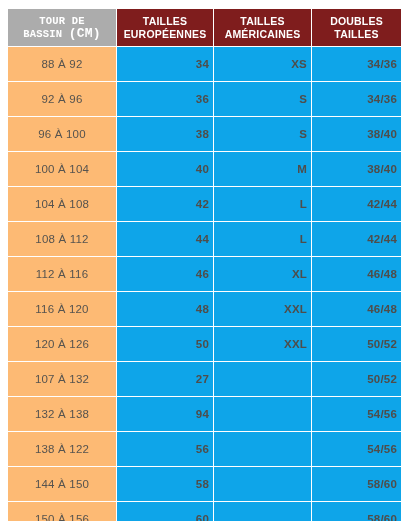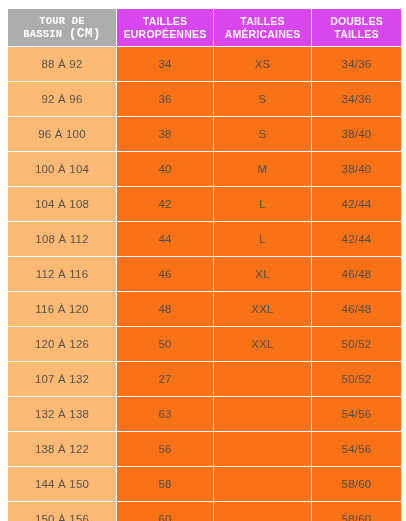--- a/index.html
+++ b/index.html
@@ -47,21 +47,21 @@
     line-height: 12.5px;
     letter-spacing: 0.2px;
     text-transform: uppercase;
   }
 
   th.head-hip {
     background: #acacac;
     font-family: Liberation Mono, monospace;
   }
   th.head-dark {
-    background: #d946ef;
+    background: #7f1d1d;
     margin-left: 32px;
   }
   .head-line { display: block; }
   .unit { font-size: 13px; }
 
   tbody td {
     height: 34px;
     padding: 0 4px;
     vertical-align: middle;
     text-align: center;
@@ -71,24 +71,25 @@
 
   td.cell-hip {
     background: #fdba74;
     color: #55534f;
     font-weight: normal;
     font-size: 11.5px;
     letter-spacing: 0.2px;
   }
 
   td.cell-size {
-    background: #f97316;
+    background: #0ea5e9;
     color: #4f4d4a;
-    font-weight: normal;
+    font-weight: bold;
     letter-spacing: 0.2px;
+    text-align: right;
   }
 </style>
 </head>
 <body>
 
 <div class="size-chart">
   <table class="size-table">
     <colgroup>
       <col class="c1">
       <col class="c2">
@@ -171,21 +172,21 @@
           <td class="cell-size">50/52</td>
         </tr>
         <tr>
           <td class="cell-hip">107 À 132</td>
           <td class="cell-size">27</td>
           <td class="cell-size"></td>
           <td class="cell-size">50/52</td>
         </tr>
         <tr>
           <td class="cell-hip">132 À 138</td>
-          <td class="cell-size">63</td>
+          <td class="cell-size">94</td>
           <td class="cell-size"></td>
           <td class="cell-size">54/56</td>
         </tr>
         <tr>
           <td class="cell-hip">138 À 122</td>
           <td class="cell-size">56</td>
           <td class="cell-size"></td>
           <td class="cell-size">54/56</td>
         </tr>
         <tr>

